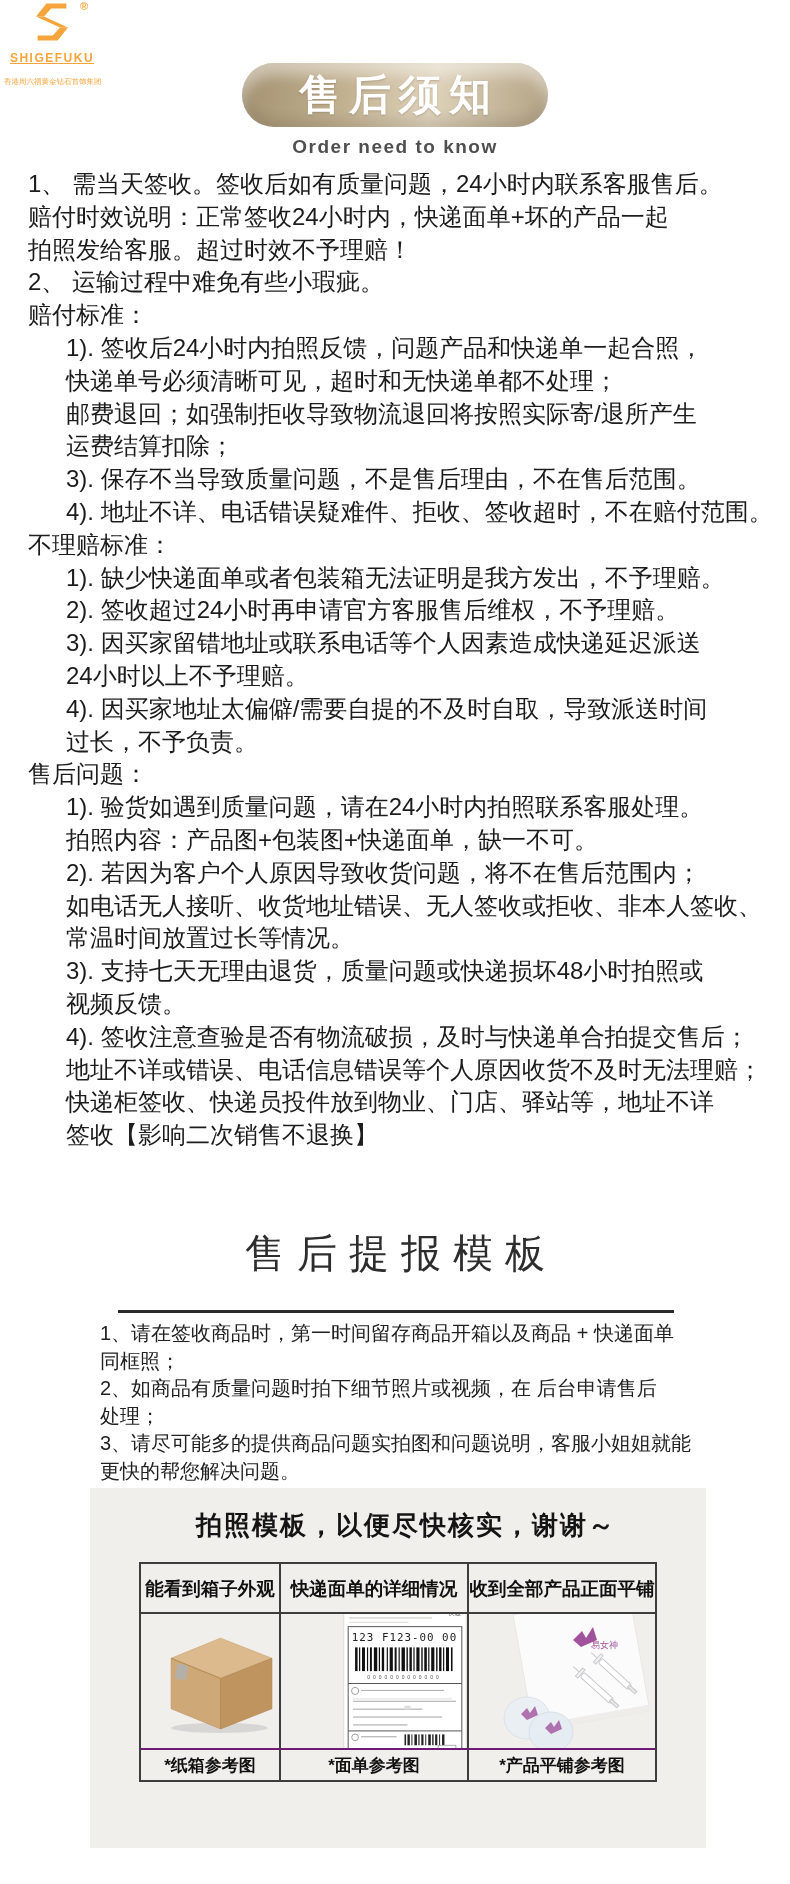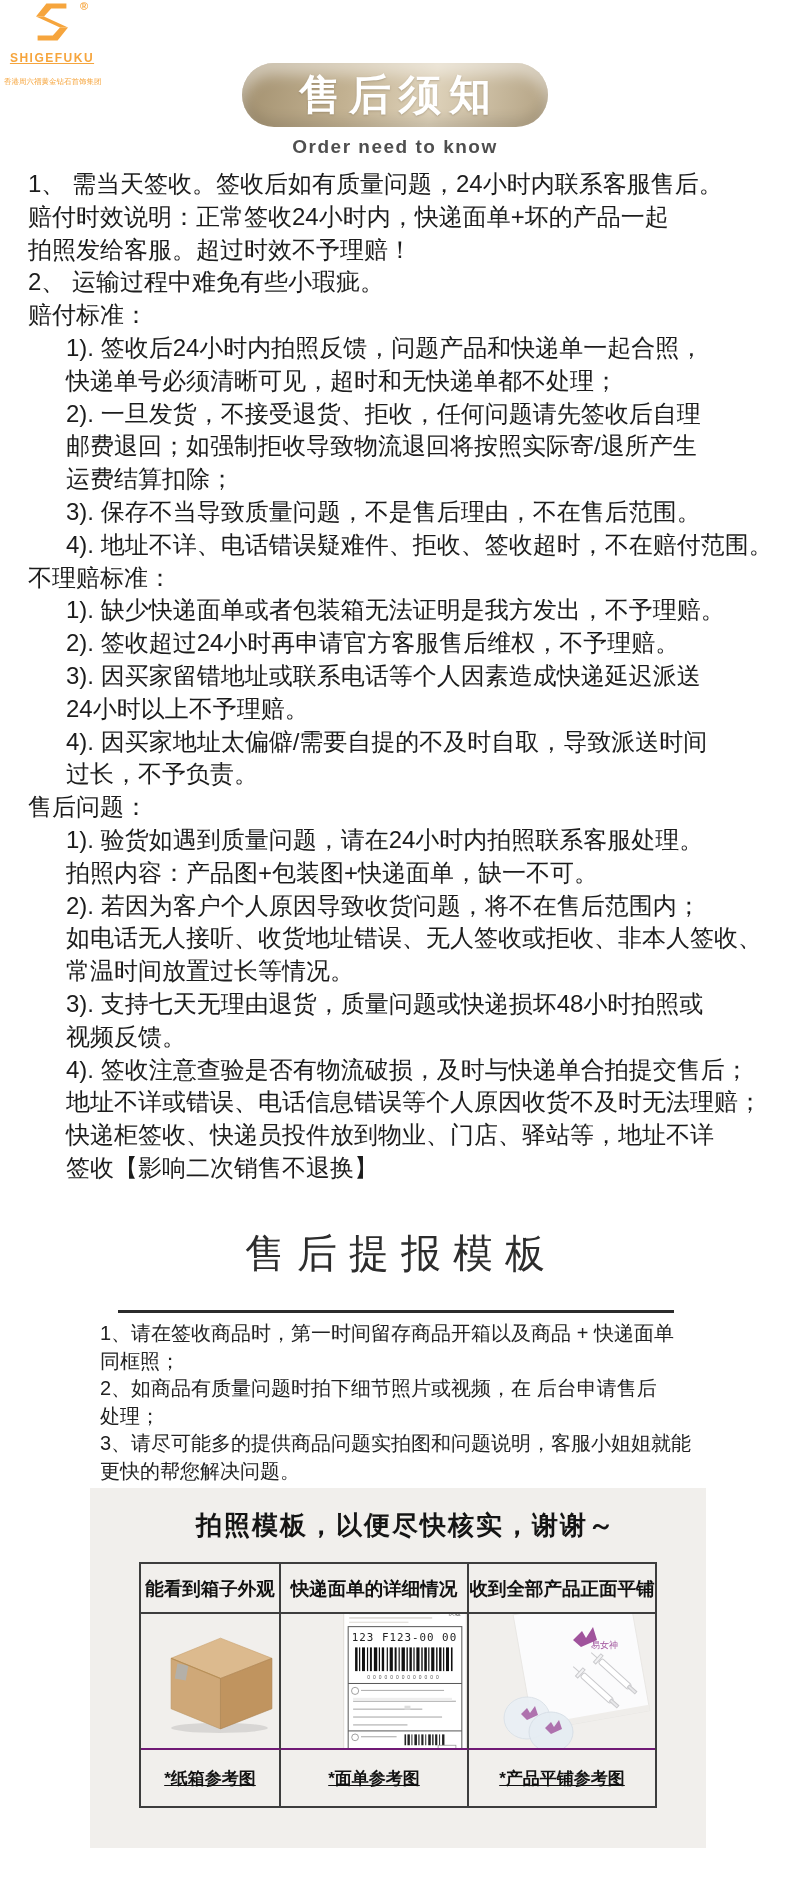--- a/index.html
+++ b/index.html
@@ -50,21 +50,21 @@
   .photo-card-title { padding-top:20px; text-align:center; font-size:26px; font-weight:bold; letter-spacing:2px; color:#141414;margin-left:16px; }
   .photo-table {
     position:absolute; top:74px; left:49px; width:518px; box-sizing:border-box;
     border:2px solid #3d3d3d; display:grid; grid-template-columns:140px 188px 186px;
     background:#f1efec;
   }
   .cell { border-right:2px solid #3d3d3d; display:flex; align-items:center; justify-content:center; box-sizing:border-box; }
   .cell.last { border-right:none; }
   .th { height:50px; border-bottom:2px solid #3d3d3d; font-size:18.5px; font-weight:bold; color:#111; white-space:nowrap; }
   .tb { height:136px; border-bottom:2px solid #701a75; overflow:hidden;justify-content:flex-end; }
-  .tc { height:56px; font-size:17px; font-weight:bold; color:#111;text-decoration:underline; }
+  .tc { height:30px; font-size:17px; font-weight:bold; color:#111; }
 </style>
 </head>
 <body>
 
 <div class="page">
 
   <div class="brand">
     <div class="logo-wrap">
       <svg width="40" height="40" viewBox="0 0 100 100">
         <polygon points="86,4 36,4 10,36 30,36 48,16 86,16" fill="#f6a53d"></polygon>
@@ -83,21 +83,20 @@
   <div class="banner-sub">Order need to know</div>
 
   <div class="notice">
     <div class="ln i0">1、 需当天签收。签收后如有质量问题，24小时内联系客服售后。</div>
     <div class="ln i0">赔付时效说明：正常签收24小时内，快递面单+坏的产品一起</div>
     <div class="ln i0">拍照发给客服。超过时效不予理赔！</div>
     <div class="ln i0">2、 运输过程中难免有些小瑕疵。</div>
     <div class="ln i0">赔付标准：</div>
     <div class="ln i1">1). 签收后24小时内拍照反馈，问题产品和快递单一起合照，</div>
     <div class="ln i1">快递单号必须清晰可见，超时和无快递单都不处理；</div>
-    <div class="ln i1">2). 一旦发货，不接受退货、拒收，任何问题请先签收后自理</div>
     <div class="ln i1">邮费退回；如强制拒收导致物流退回将按照实际寄/退所产生</div>
     <div class="ln i1">运费结算扣除；</div>
     <div class="ln i1">3). 保存不当导致质量问题，不是售后理由，不在售后范围。</div>
     <div class="ln i1">4). 地址不详、电话错误疑难件、拒收、签收超时，不在赔付范围。</div>
     <div class="ln i0">不理赔标准：</div>
     <div class="ln i1">1). 缺少快递面单或者包装箱无法证明是我方发出，不予理赔。</div>
     <div class="ln i1">2). 签收超过24小时再申请官方客服售后维权，不予理赔。</div>
     <div class="ln i1">3). 因买家留错地址或联系电话等个人因素造成快递延迟派送</div>
     <div class="ln i1">24小时以上不予理赔。</div>
     <div class="ln i1">4). 因买家地址太偏僻/需要自提的不及时自取，导致派送时间</div>

